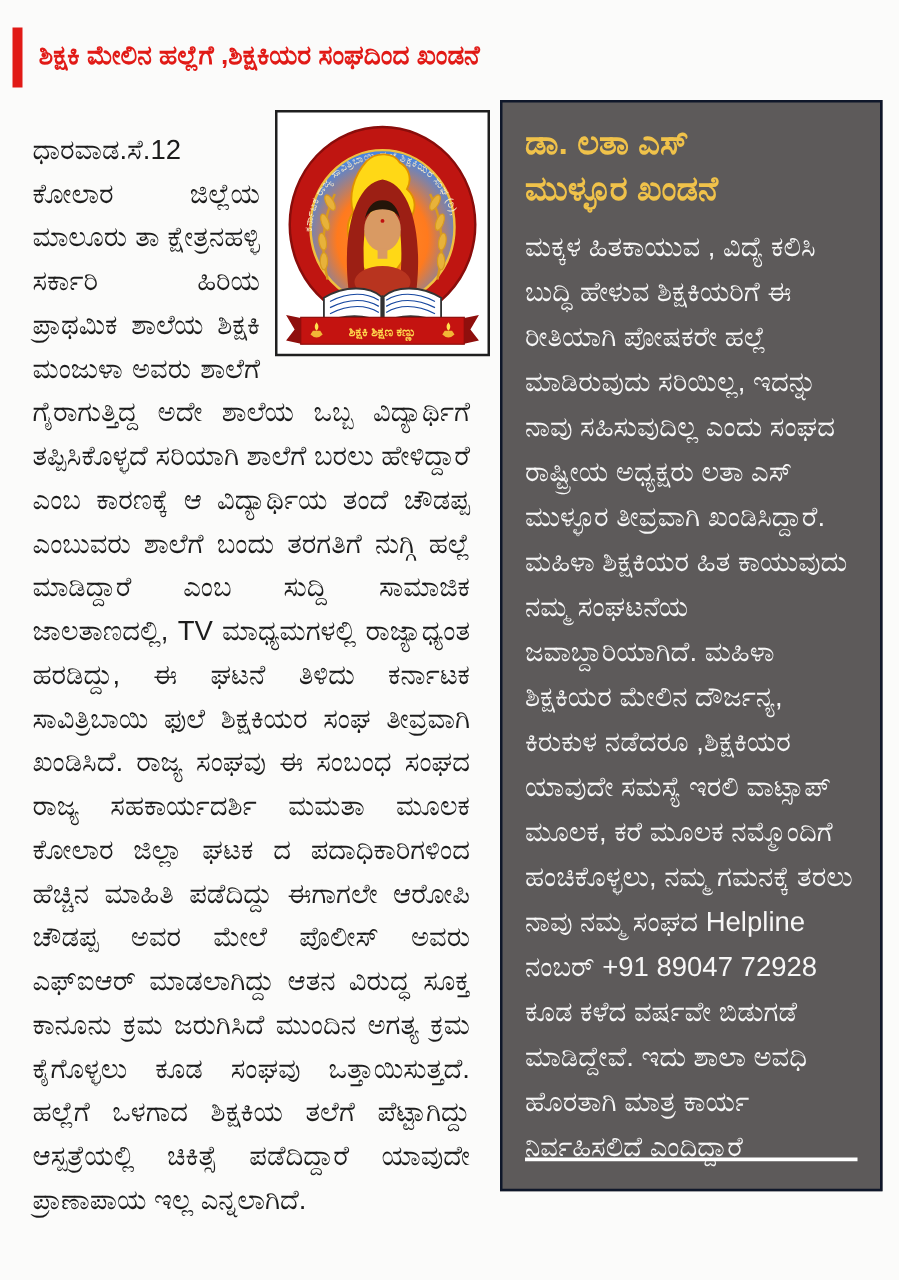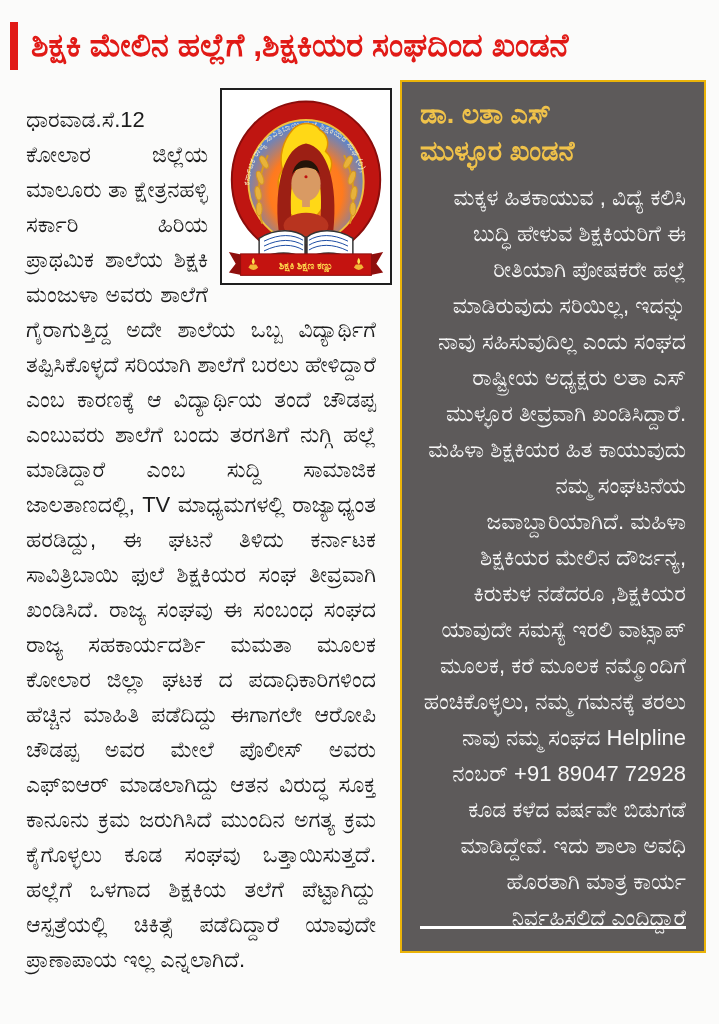--- a/index.html
+++ b/index.html
@@ -3,38 +3,38 @@
 <meta charset="utf-8">
 <style>
   html,body{margin:0;padding:0;}
   body{
     width:719px;height:1024px;position:relative;overflow:hidden;
     background:#fbfbfa;
     font-family:"Liberation Sans", sans-serif;
   }
   .header{position:absolute;left:10px;top:16px;width:702px;display:flex;align-items:flex-start;}
   .header-bar{width:8px;height:48px;background:#e11a16;margin-right:13px;margin-top:6px;flex:0 0 auto;}
-  .header-title{color:#e11a16;font-weight:bold;font-size:32px;line-height:58px;white-space:nowrap;}
+  .header-title{color:#e11a16;font-weight:bold;font-size:21px;line-height:58px;white-space:nowrap;}
   .article-col{
     position:absolute;left:10px;top:86px;width:382px;
     color:#1c1c1c;font-size:22px;line-height:35px;text-align:justify;
   }
   .article-col p{margin:16px;}
   .logo-box{
     float:right;width:172px;height:197px;margin:2px 0 8px 12px;
     background:#ffffff;border:2px solid #1f1f1f;box-sizing:border-box;
     display:flex;align-items:center;justify-content:center;
   }
   .sidebar{
     position:absolute;left:400px;top:80px;width:306px;height:873px;
-    box-sizing:border-box;background:#5d5a5a;border:2px solid #eab308;
+    box-sizing:border-box;background:#5d5a5a;border:2px solid #0f172a;
     padding:14px 18px 40px 18px;
   }
   .sidebar-title{color:#f0c24a;font-size:27px;font-weight:bold;line-height:37px;}
-  .sidebar-body{color:#f7f7f7;font-size:22px;line-height:36px;margin-top:10px;text-align:right;}
+  .sidebar-body{color:#f7f7f7;font-size:22px;line-height:36px;margin-top:10px;}
   .sidebar-rule{position:absolute;left:18px;right:18px;bottom:22px;height:3px;background:#ffffff;}
   .ring-text{font-size:8.5px;fill:#f9ecc9;letter-spacing:.5px;}
   .banner-text{font-size:10px;fill:#ffd94d;font-weight:bold;}
 </style>
 </head>
 <body>
 
 <div class="header">
   <div class="header-bar"></div>
   <div class="header-title">ಶಿಕ್ಷಕಿ ಮೇಲಿನ ಹಲ್ಲೆಗೆ ,ಶಿಕ್ಷಕಿಯರ ಸಂಘದಿಂದ ಖಂಡನೆ</div>

